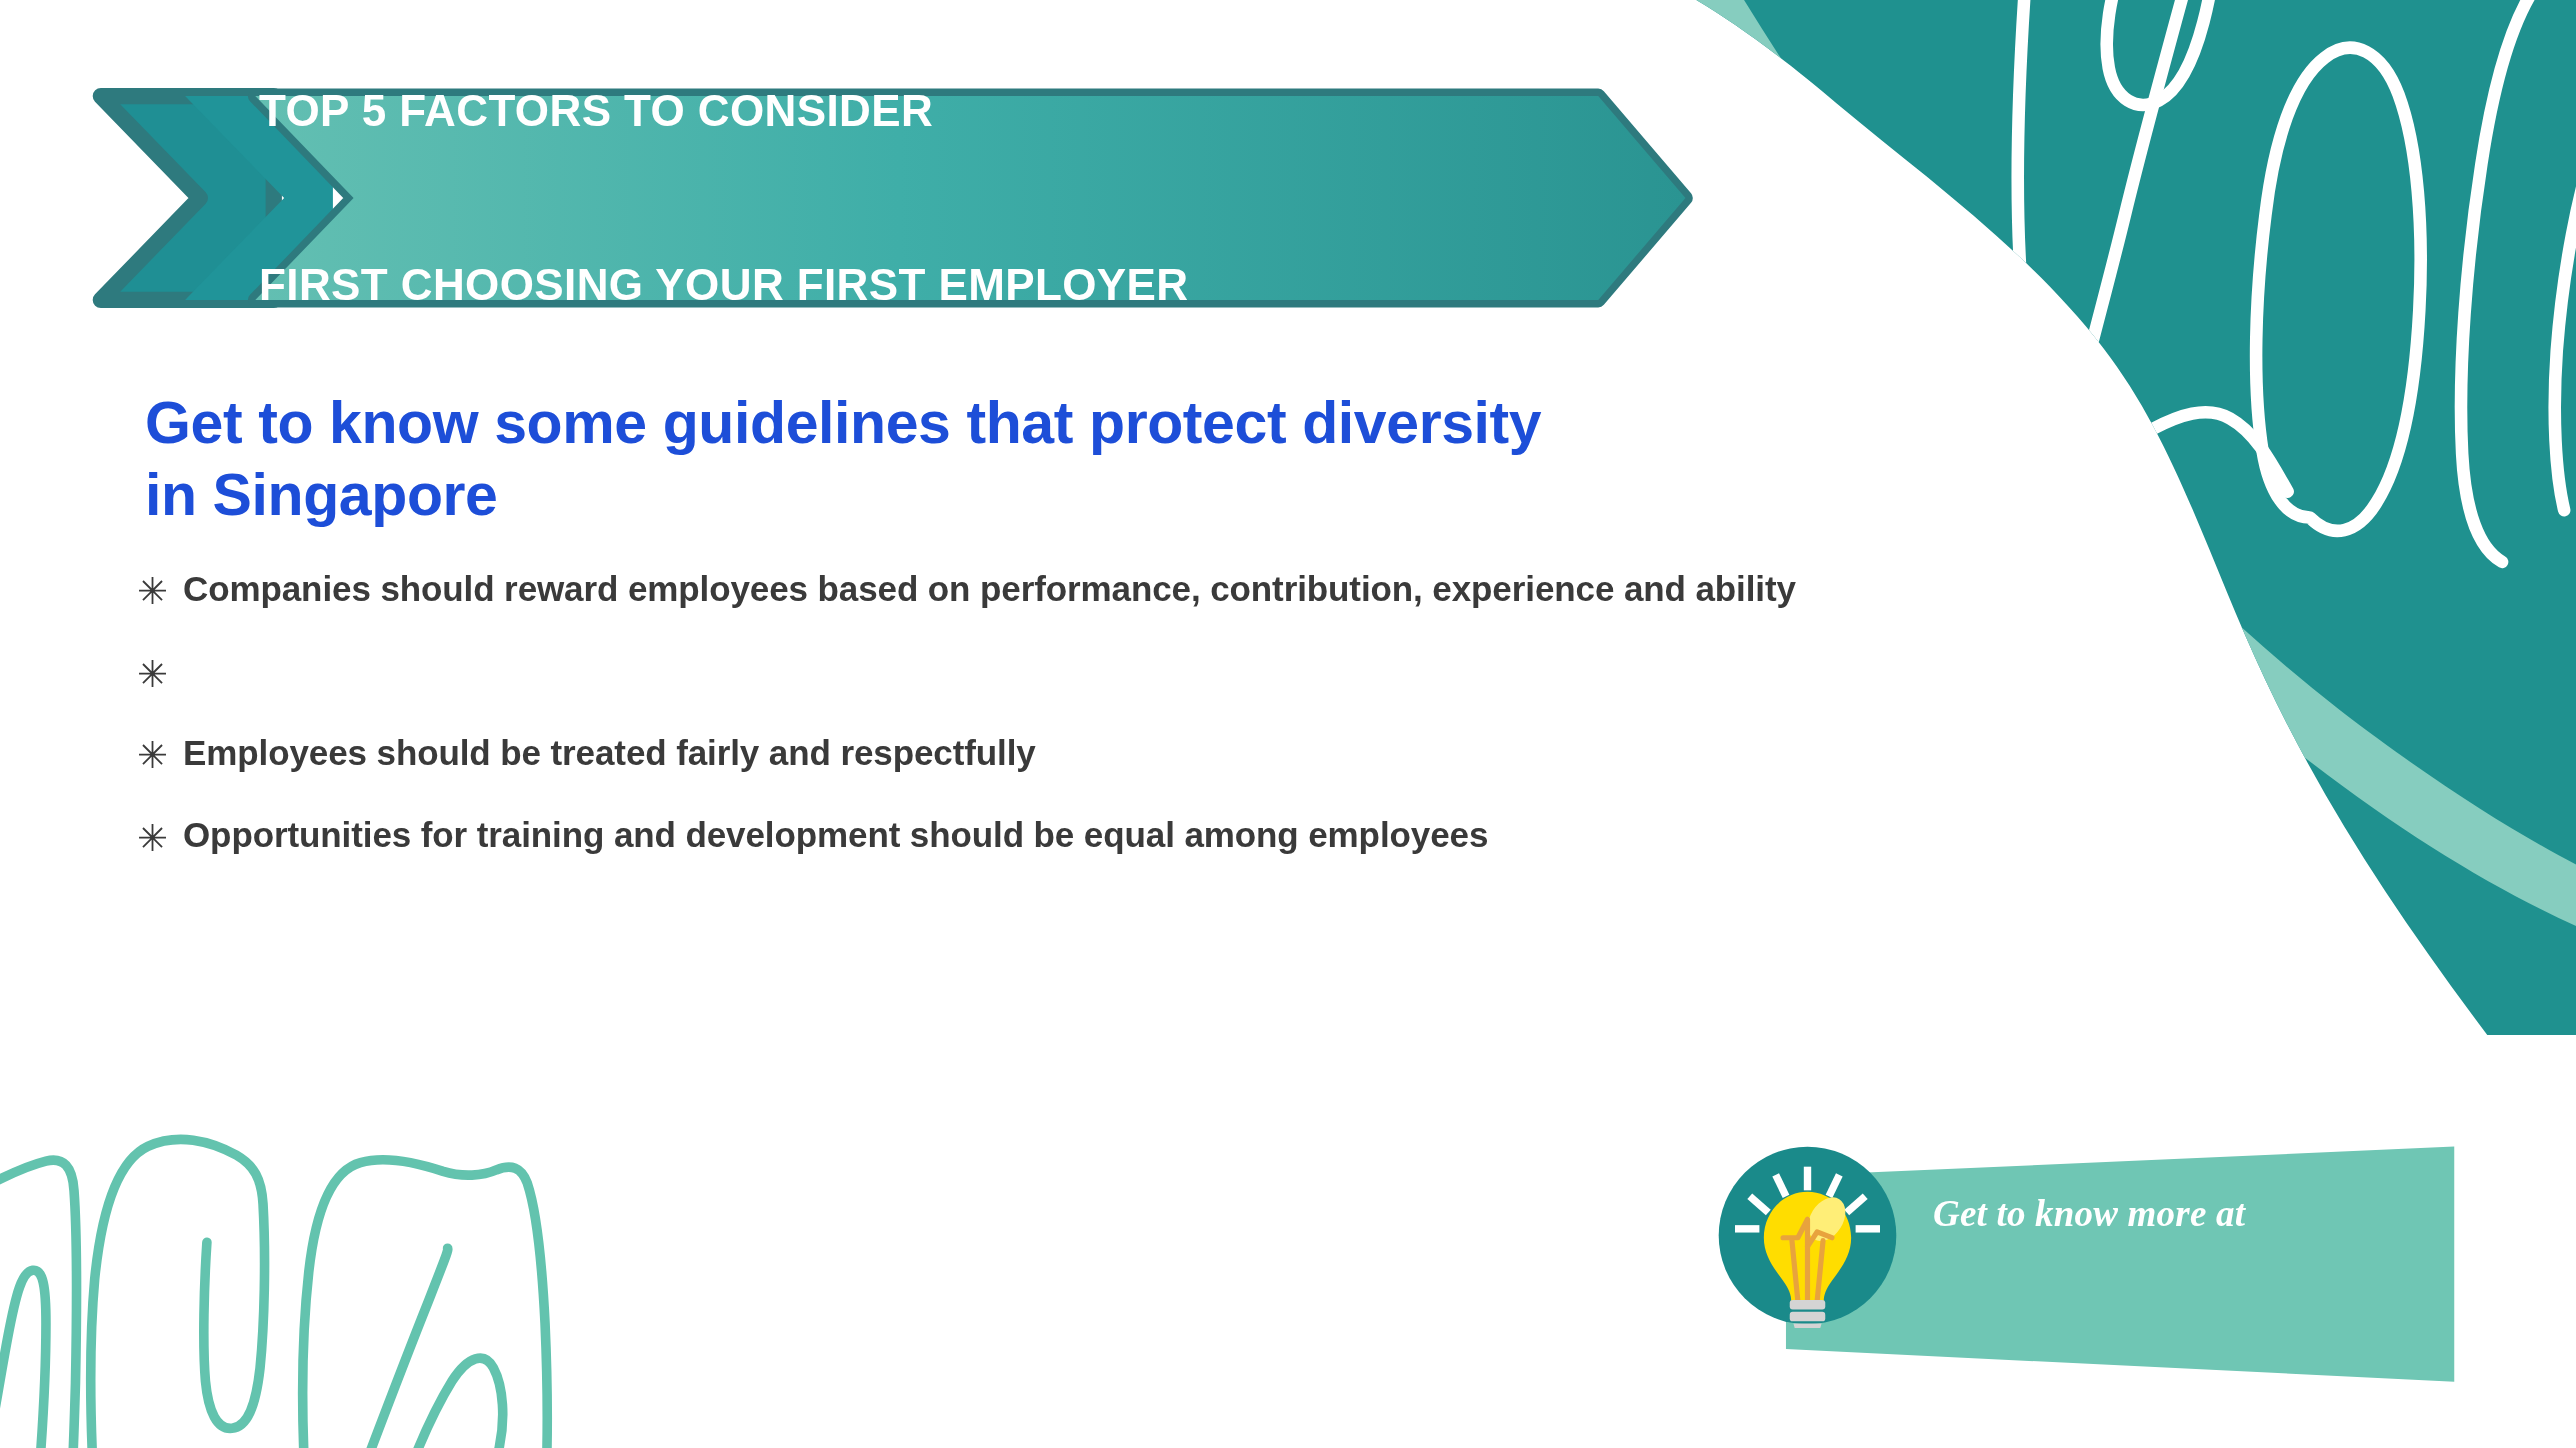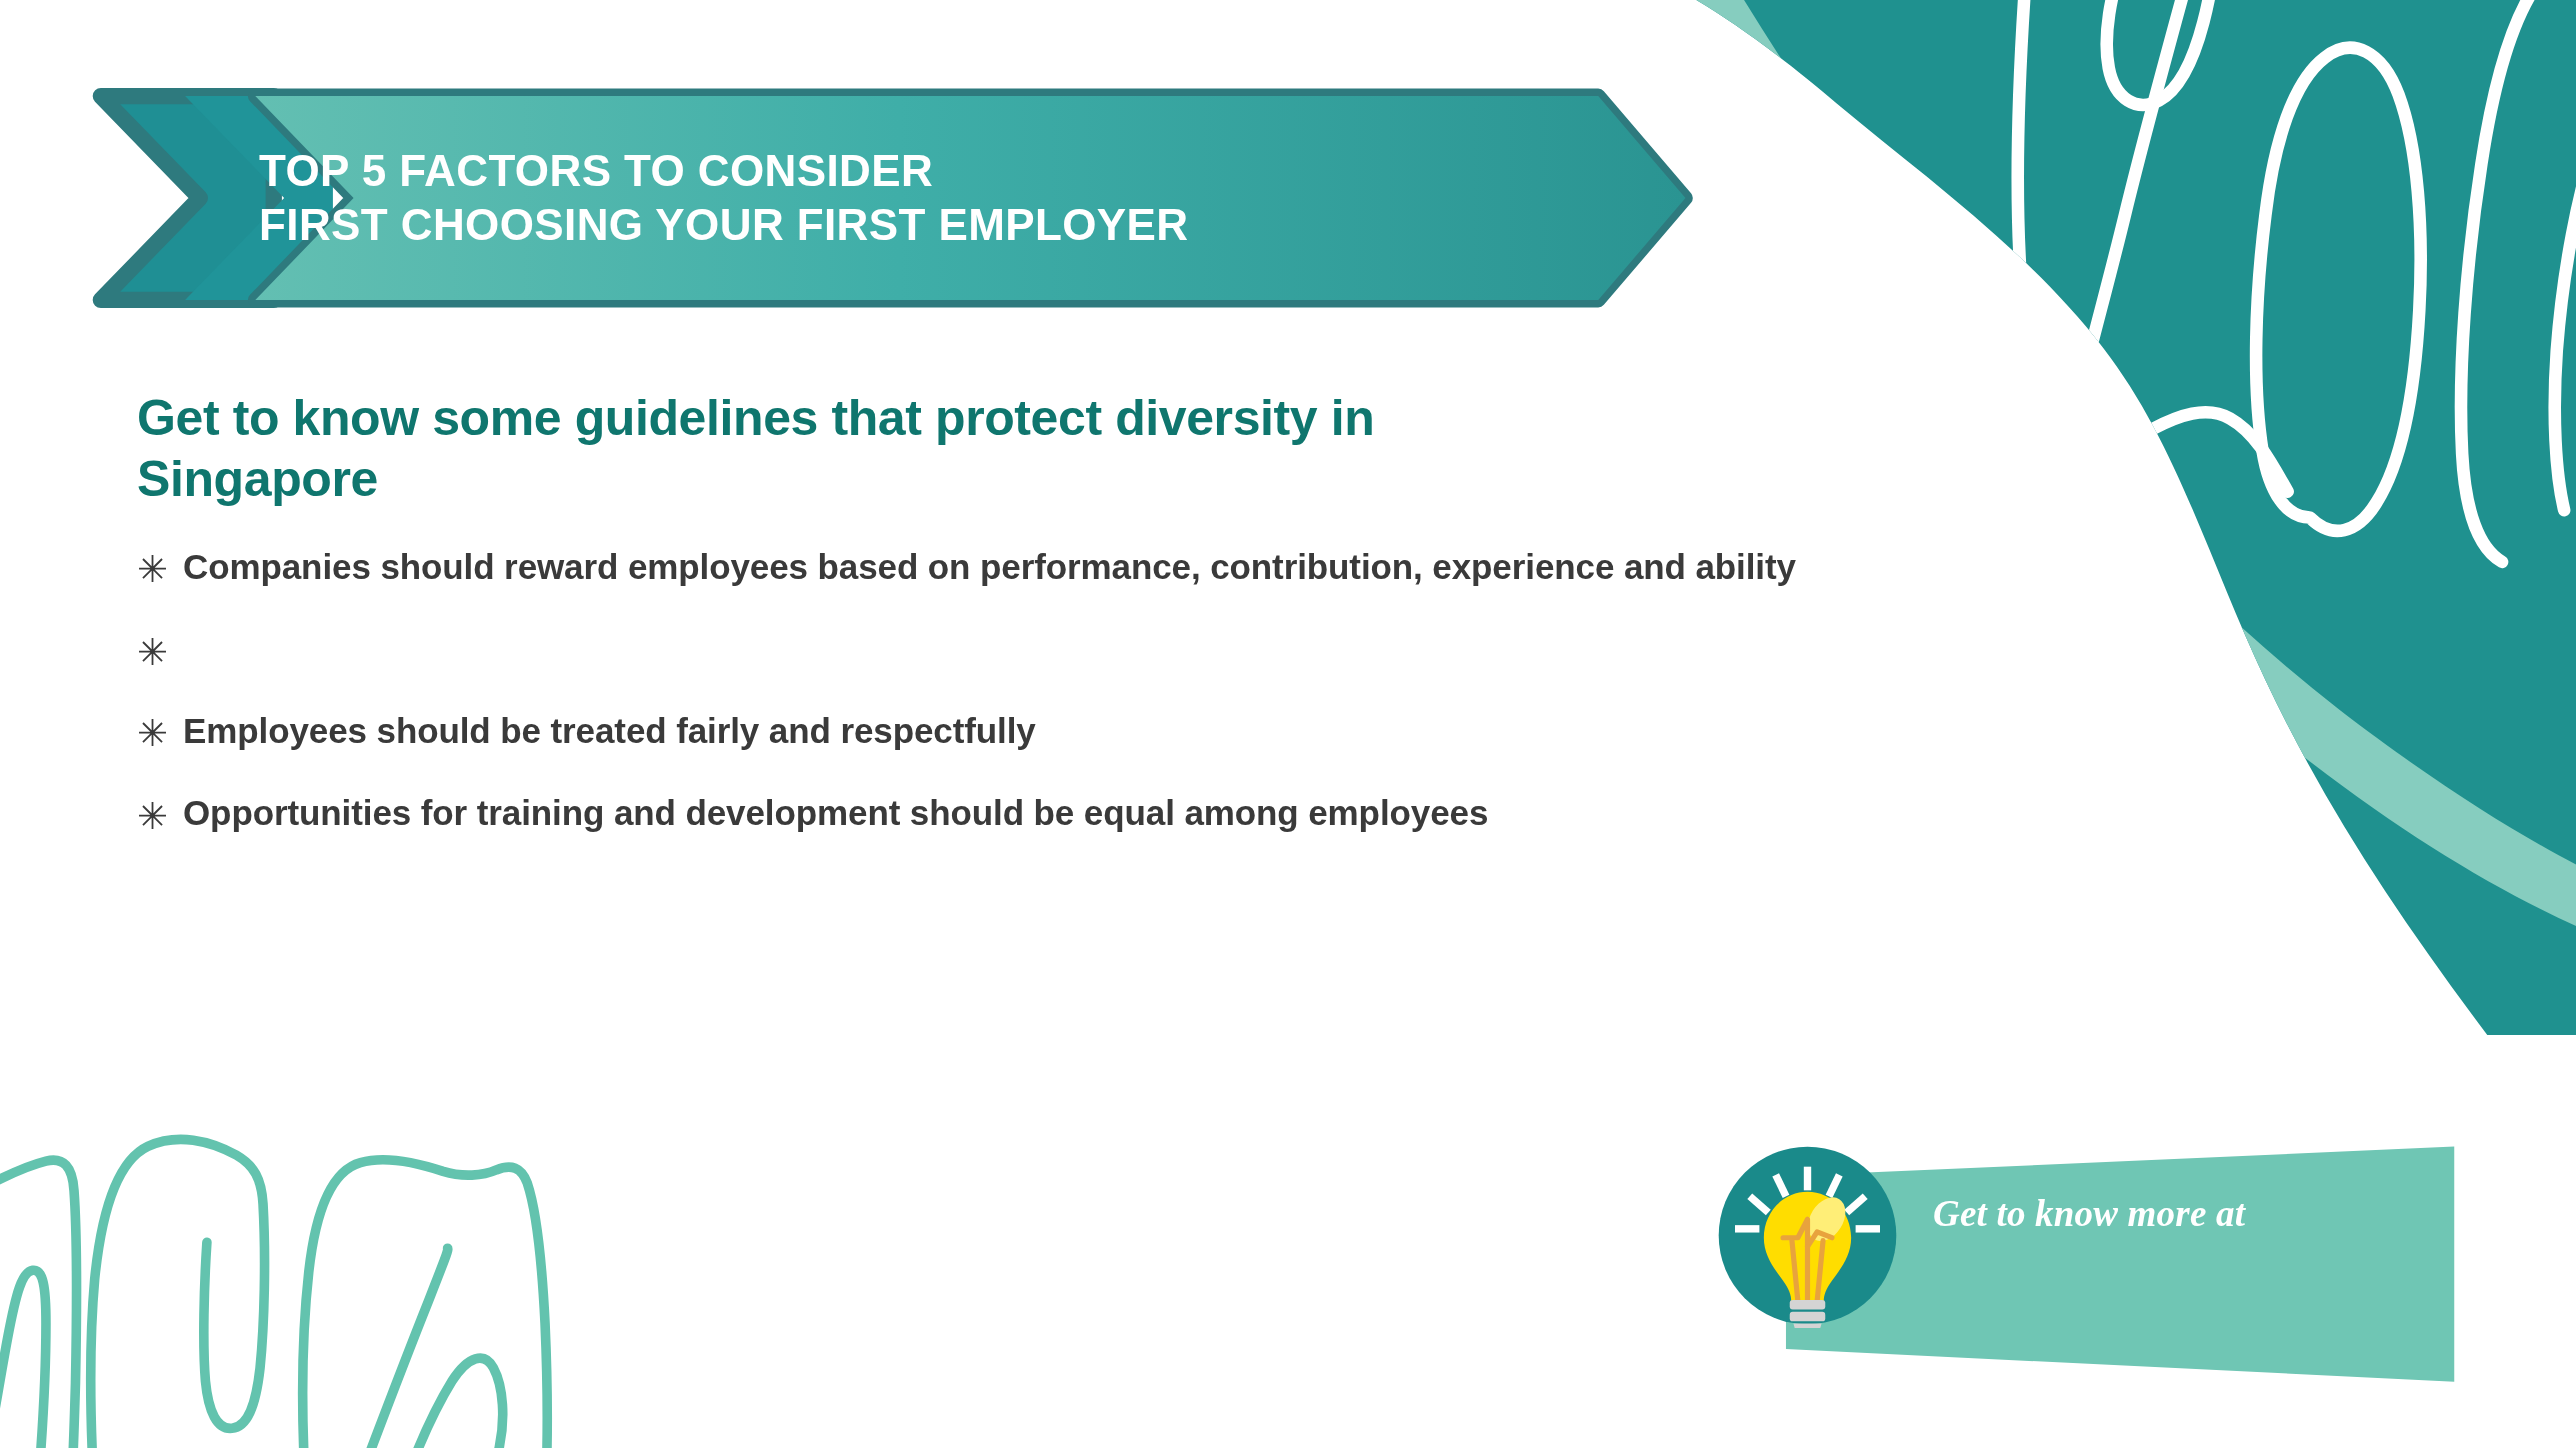--- a/index.html
+++ b/index.html
@@ -46,49 +46,49 @@
     position: absolute;
     inset: 0;
   }
   .ribbon-text-wrap {
     position: absolute;
     left: 170px;
     top: 0;
     height: 222px;
     display: flex;
     flex-direction: column;
-    justify-content: center;
+    justify-content: space-between;
     gap: 6px;
   }
   .ribbon-line {
     color: #ffffff;
     font-family: "Liberation Sans", sans-serif;
     font-weight: bold;
     font-size: 44px;
     letter-spacing: 0.4px;
     line-height: 1.08;
     white-space: nowrap;
   }
 
   
   #content {
     position: absolute;
     left: 137px;
     top: 388px;
     width: 2181px;
   }
   #section-heading {
-    color: #0f766e;
+    color: #1d4ed8;
     font-family: "Liberation Sans", sans-serif;
     font-weight: bold;
-    font-size: 50px;
+    font-size: 59px;
     line-height: 1.22;
     letter-spacing: -0.4px;
     max-width: 1441px;
-    margin: 0 0 34px 0;
+    margin: 0 0 34px 8px;
   }
   #bullet-list {
     list-style: none;
     margin: 0;
     padding: 0;
   }
   .bullet-item {
     display: flex;
     align-items: flex-start;
     margin-bottom: 37px;

